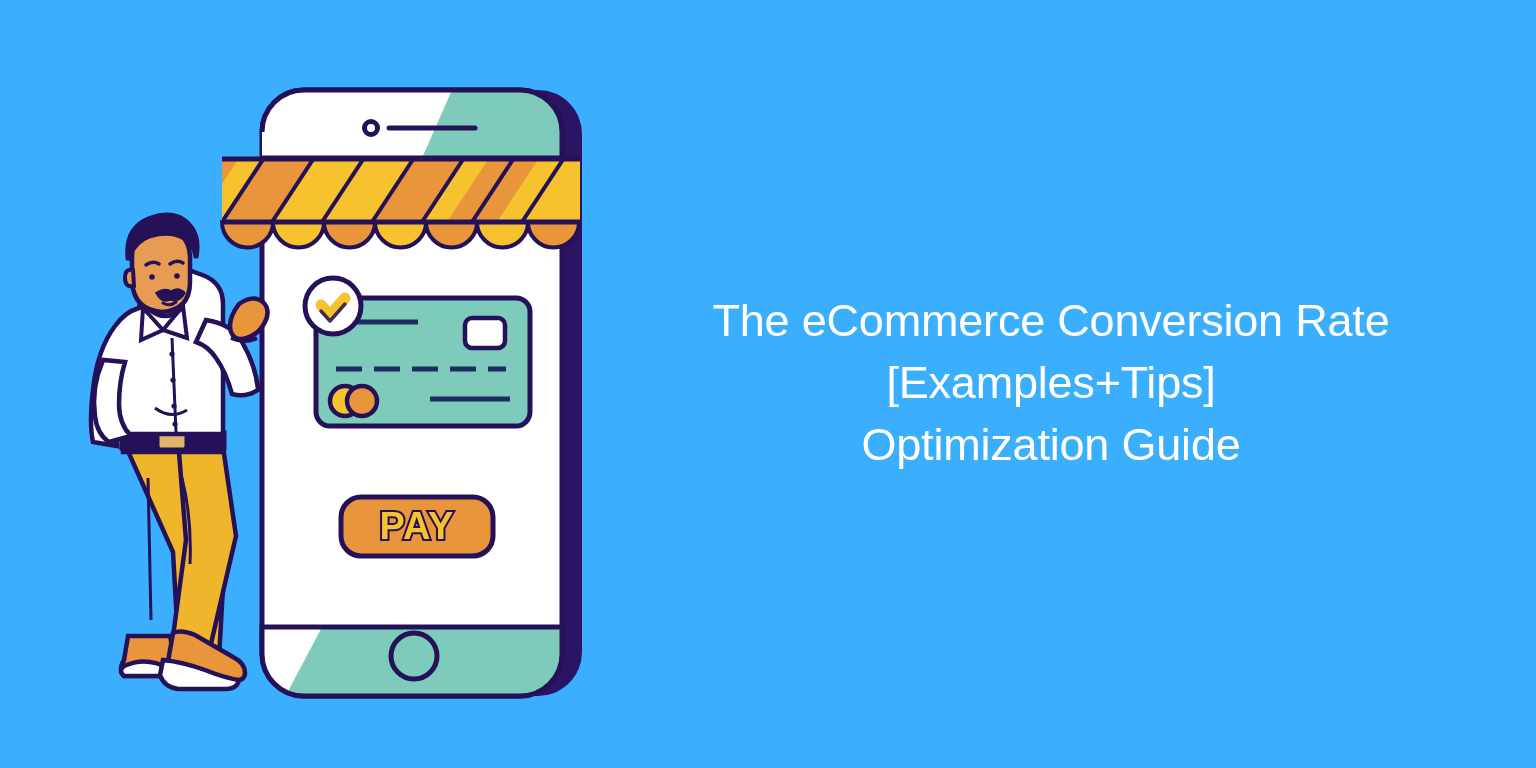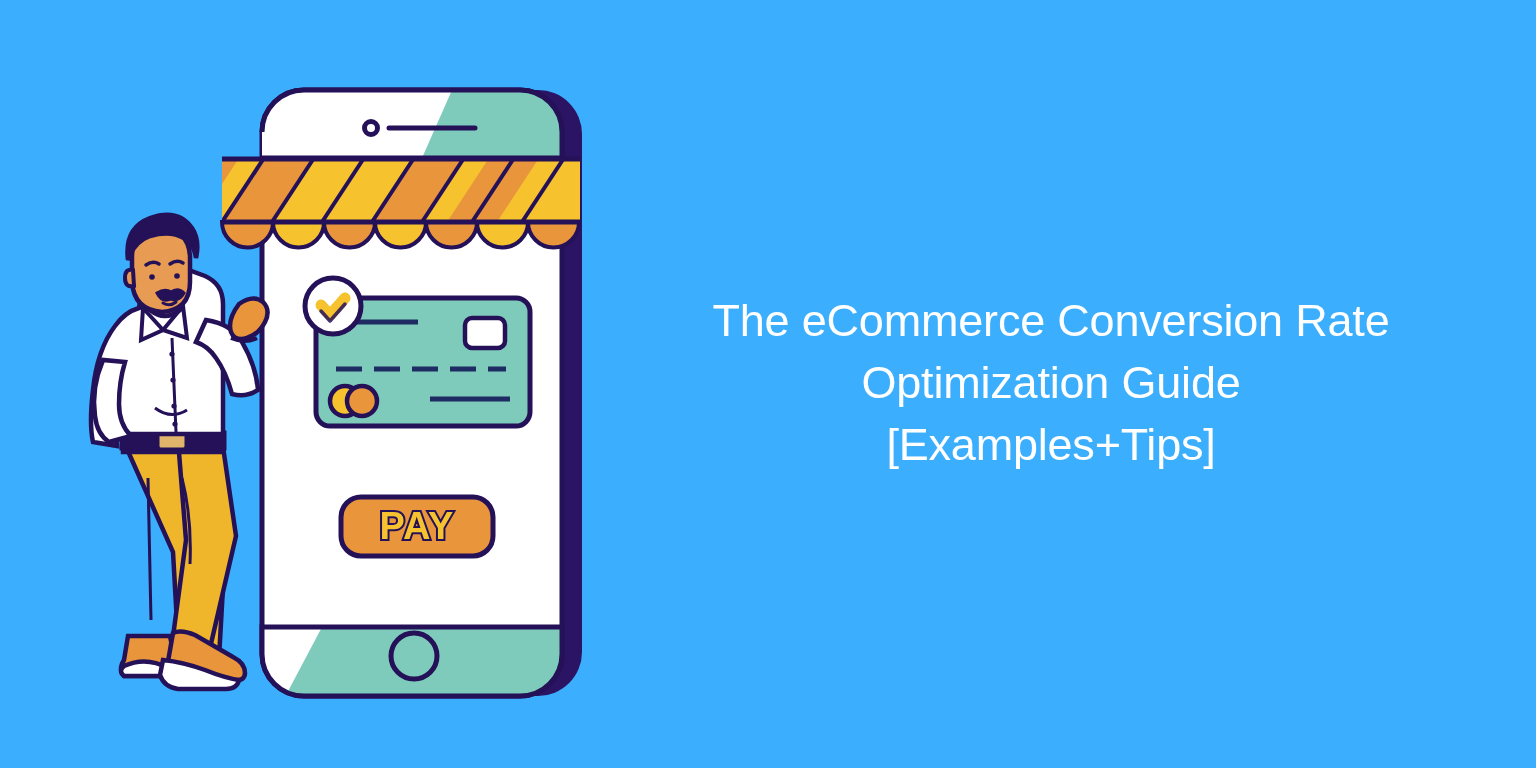--- a/index.html
+++ b/index.html
@@ -214,17 +214,17 @@
 
         <path d="M157,285 q8,-5 14,-1 q7,-5 13,1 q-5,9 -13,6 q-9,4 -14,-6 z" fill="#241158" stroke="#241158" stroke-width="3"></path>
 
         <path d="M163,295 q7,4 13,-1" fill="none" stroke="#241158" stroke-width="3" stroke-linecap="round"></path>
       </g>
     </svg>
   </div>
 
   <div class="headline-block">
     <span class="headline-line">The eCommerce Conversion Rate</span>
+    <span class="headline-line">[Examples+Tips]</span>
     <span class="headline-line">Optimization Guide</span>
-    <span class="headline-line">[Examples+Tips]</span>
   </div>
 
 </div>
 
 </body></html>

